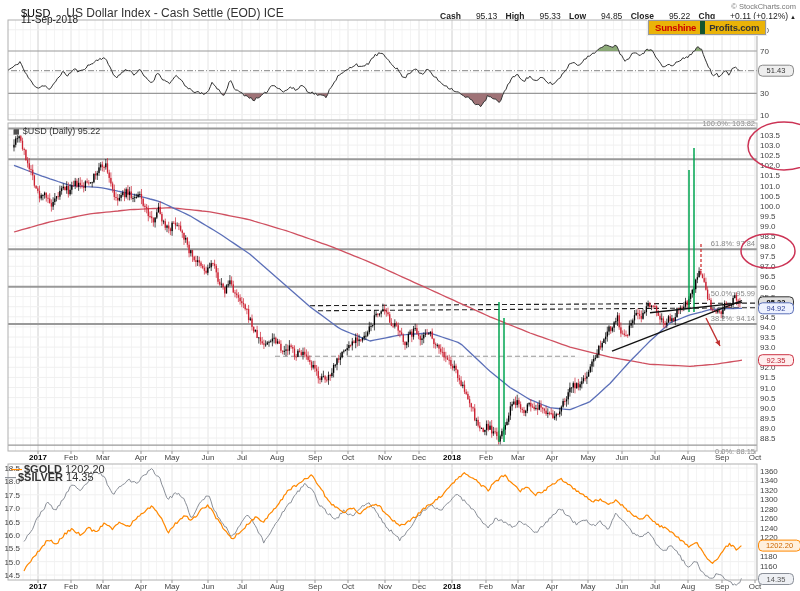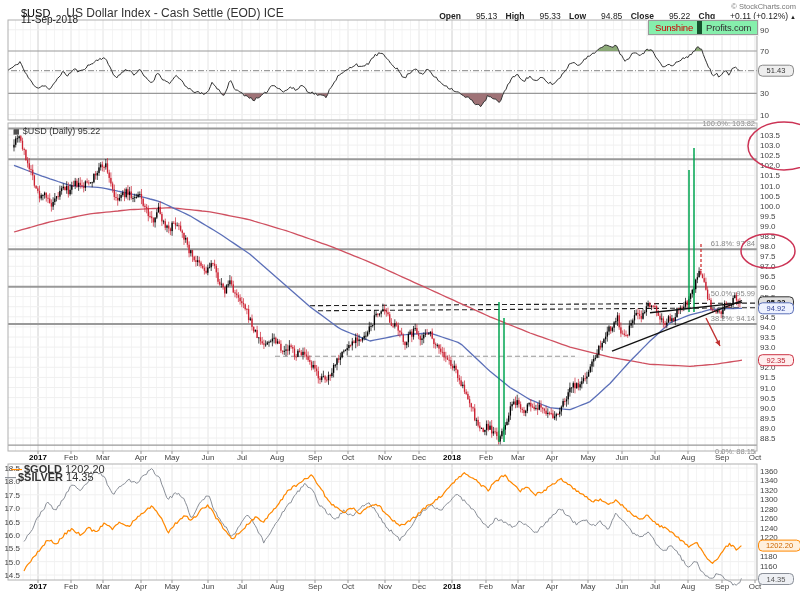--- a/index.html
+++ b/index.html
@@ -9,22 +9,22 @@
   svg text{font-family:"Liberation Sans",sans-serif;}
   .ovl{position:absolute;z-index:2;white-space:nowrap;}
   .sym{font-size:11px;font-weight:normal;color:#000;}
   .ttl{font-size:12px;color:#333;margin-left:16px;}
   .date{font-size:10px;color:#222;}
   .copy{font-size:7.5px;color:#777;}
   .ohlc{font-size:8.5px;color:#222;}
   .ohlc .lbl{font-weight:bold;margin-left:6px;}
   .ohlc .val{margin-left:15px;}
   .tri{font-size:6px;color:#222;margin-left:2px;}
-  .wm{border:1px solid #999;background:#86efac;display:flex;align-items:flex-start;
-      font-weight:normal;font-size:9.5px;letter-spacing:-0.2px;box-shadow:0 0 0 1px #eee;}
+  .wm{border:1px solid #999;background:#eab308;display:flex;align-items:flex-start;
+      font-weight:bold;font-size:9.5px;letter-spacing:-0.2px;box-shadow:0 0 0 1px #eee;}
   .wm .w1{color:#cc0000;padding:1px 4px 1px 6px;}
   .wm .w2{color:#333;border-left:5px solid #14532d;padding:1px 6px 1px 4px;}
   .mainlbl{font-size:9px;color:#333;}
   .mainlbl .ic{font-size:7px;color:#000;margin-right:3px;}
   .bleg{font-size:11px;color:#333;line-height:7.5px;}
   .bleg .mk{font-weight:bold;margin-right:2px;}
   .bleg .nm{font-weight:bold;margin-right:3px;}
 </style>
 </head>
 <body>
@@ -1429,21 +1429,21 @@
         <text x="776" y="581.8125" font-size="7.5" fill="#555555" text-anchor="middle" font-weight="normal">14.35</text>
       </g>
     </svg>
 
   <div class="ovl" style="left:21px;top:3px;">
     <span class="sym">$USD</span><span class="ttl">US Dollar Index - Cash Settle (EOD) ICE</span>
   </div>
   <div class="ovl date" style="left:21px;top:14px;">11-Sep-2018</div>
   <div class="ovl copy" style="right:4px;top:2px;text-align:right;">© StockCharts.com</div>
   <div class="ovl ohlc" style="right:4px;top:11px;">
-    <span class="lbl">Open</span><span class="val">95.13</span>
+    <span class="lbl">Cash</span><span class="val">95.13</span>
     <span class="lbl">High</span><span class="val">95.33</span>
     <span class="lbl">Low</span><span class="val">94.85</span>
     <span class="lbl">Close</span><span class="val">95.22</span>
     <span class="lbl">Chg</span><span class="val">+0.11 (+0.12%)</span><span class="tri">▲</span>
   </div>
 
   <div class="ovl wm" style="left:648px;top:20px;">
     <span class="w1">Sunshine</span>
     <span class="w2">Profits.com</span>
   </div>

